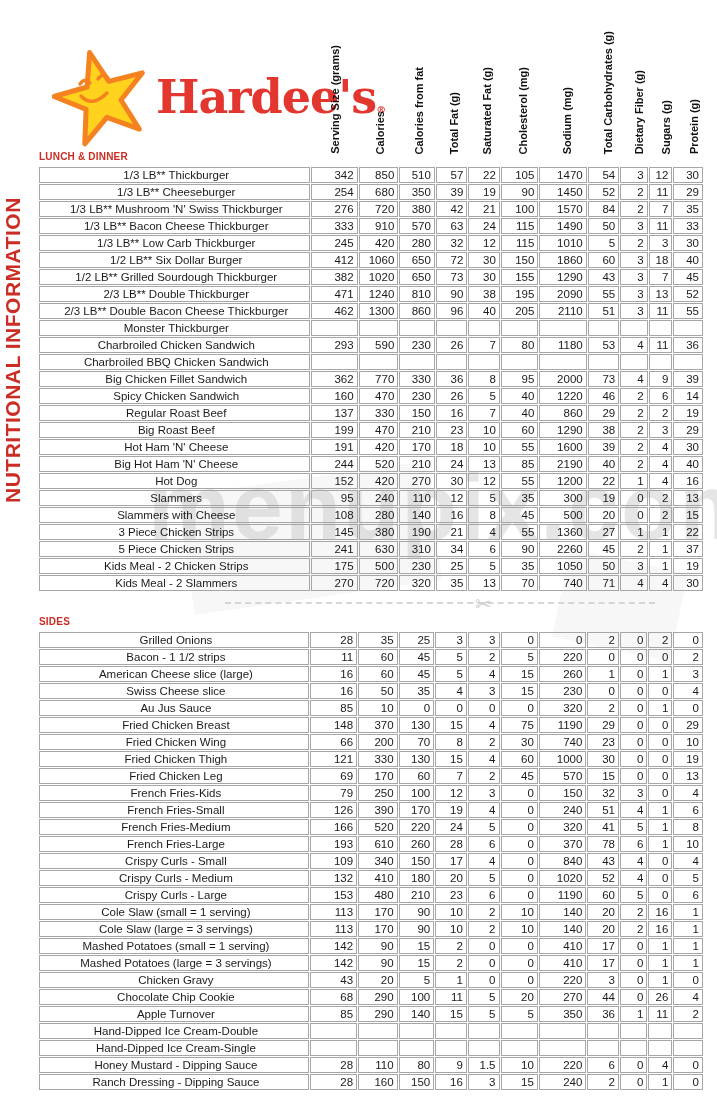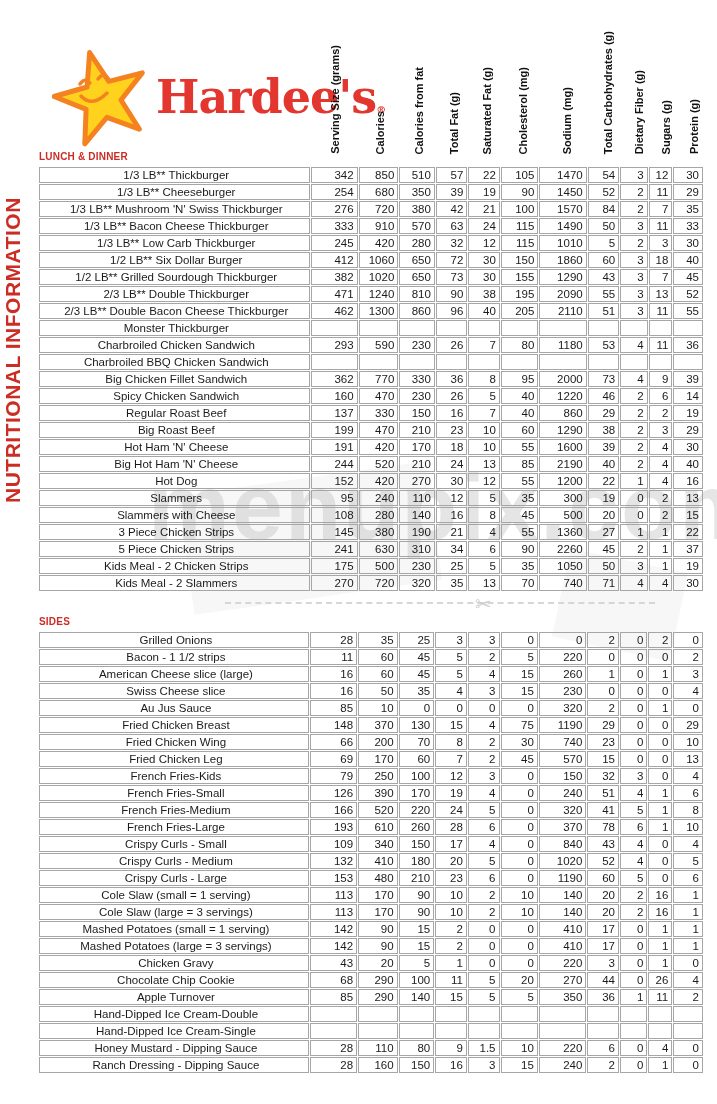--- a/index.html
+++ b/index.html
@@ -615,20 +615,34 @@
               <td class="num">8</td>
               <td class="num">2</td>
               <td class="num">30</td>
               <td class="num">740</td>
               <td class="num">23</td>
               <td class="num">0</td>
               <td class="num">0</td>
               <td class="num">10</td>
             </tr>
             <tr>
+              <td class="item">Fried Chicken Thigh</td>
+              <td class="num">121</td>
+              <td class="num">330</td>
+              <td class="num">130</td>
+              <td class="num">15</td>
+              <td class="num">4</td>
+              <td class="num">60</td>
+              <td class="num">1000</td>
+              <td class="num">30</td>
+              <td class="num">0</td>
+              <td class="num">0</td>
+              <td class="num">19</td>
+            </tr>
+            <tr>
               <td class="item">Fried Chicken Leg</td>
               <td class="num">69</td>
               <td class="num">170</td>
               <td class="num">60</td>
               <td class="num">7</td>
               <td class="num">2</td>
               <td class="num">45</td>
               <td class="num">570</td>
               <td class="num">15</td>
               <td class="num">0</td>

